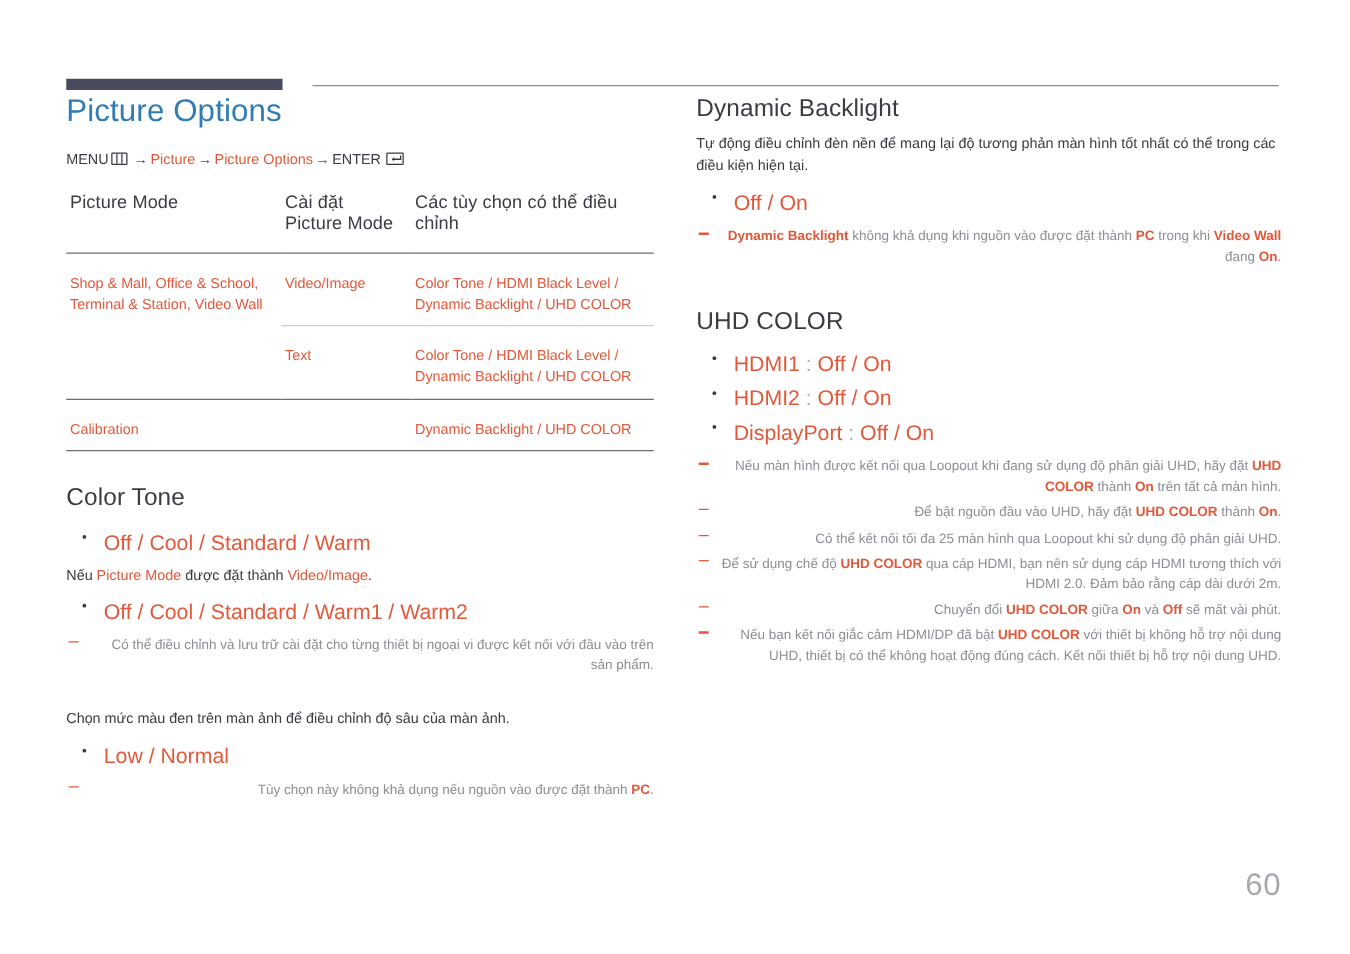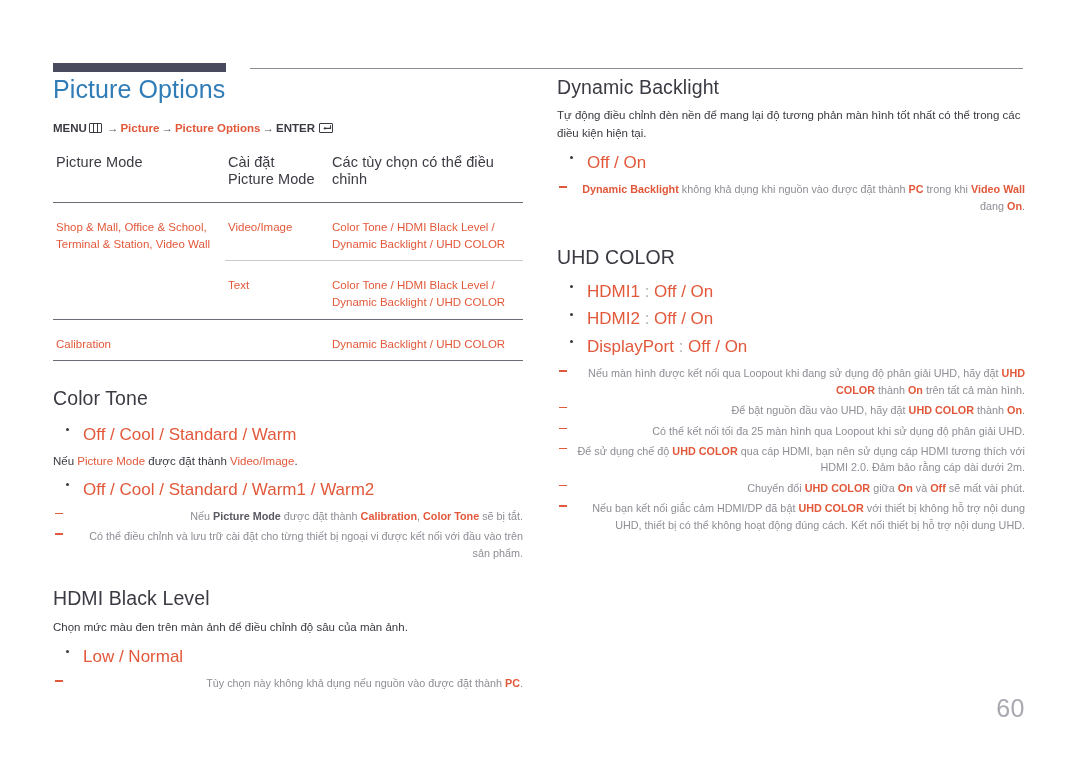--- a/index.html
+++ b/index.html
@@ -70,21 +70,20 @@
   .sec-block { margin-top: 26px; }
   #uhd-block { margin-top: 32px; }
 
   
   .breadcrumb {
     font-size: 11.5px;
     color: #3a3a42;
     margin: 0 0 18px 0;
     line-height: 1.4;
     white-space: nowrap;
-    font-weight: bold;
   }
   .breadcrumb .o { color: #e2583a; }
   .breadcrumb .arrow { color: #55555f; padding: 0 2px; }
   .ic-menu {
     display: inline-block;
     width: 13px;
     height: 10px;
     border: 1.3px solid #3a3a42;
     border-radius: 1px;
     position: relative;
@@ -272,27 +271,25 @@
     <ul class="opts">
       <li>Off / Cool / Standard / Warm</li>
     </ul>
 
     <p class="body"><span>Nếu </span><span class="o">Picture Mode</span><span> được đặt thành </span><span class="o">Video/Image</span><span>.</span></p>
 
     <ul class="opts">
       <li>Off / Cool / Standard / Warm1 / Warm2</li>
     </ul>
 
-    <p class="note"><span>Nếu </span><span class="dk">Picture Mode</span><span> được đặt thành </span><span class="ob">Calibration</span><span>, </span><span class="ob">Color Tone</span><span> sẽ bị tắt.</span></p>
 
     <p class="note">Có thể điều chỉnh và lưu trữ cài đặt cho từng thiết bị ngoại vi được kết nối với đầu vào trên sản phẩm.</p>
   </div>
 
   <div class="sec-block">
-    <h2 class="section tight">HDMI Black Level</h2>
 
     <p class="body desc">Chọn mức màu đen trên màn ảnh để điều chỉnh độ sâu của màn ảnh.</p>
 
     <ul class="opts">
       <li>Low / Normal</li>
     </ul>
 
     <p class="note"><span>Tùy chọn này không khả dụng nếu nguồn vào được đặt thành </span><span class="ob">PC</span><span>.</span></p>
   </div>
 

